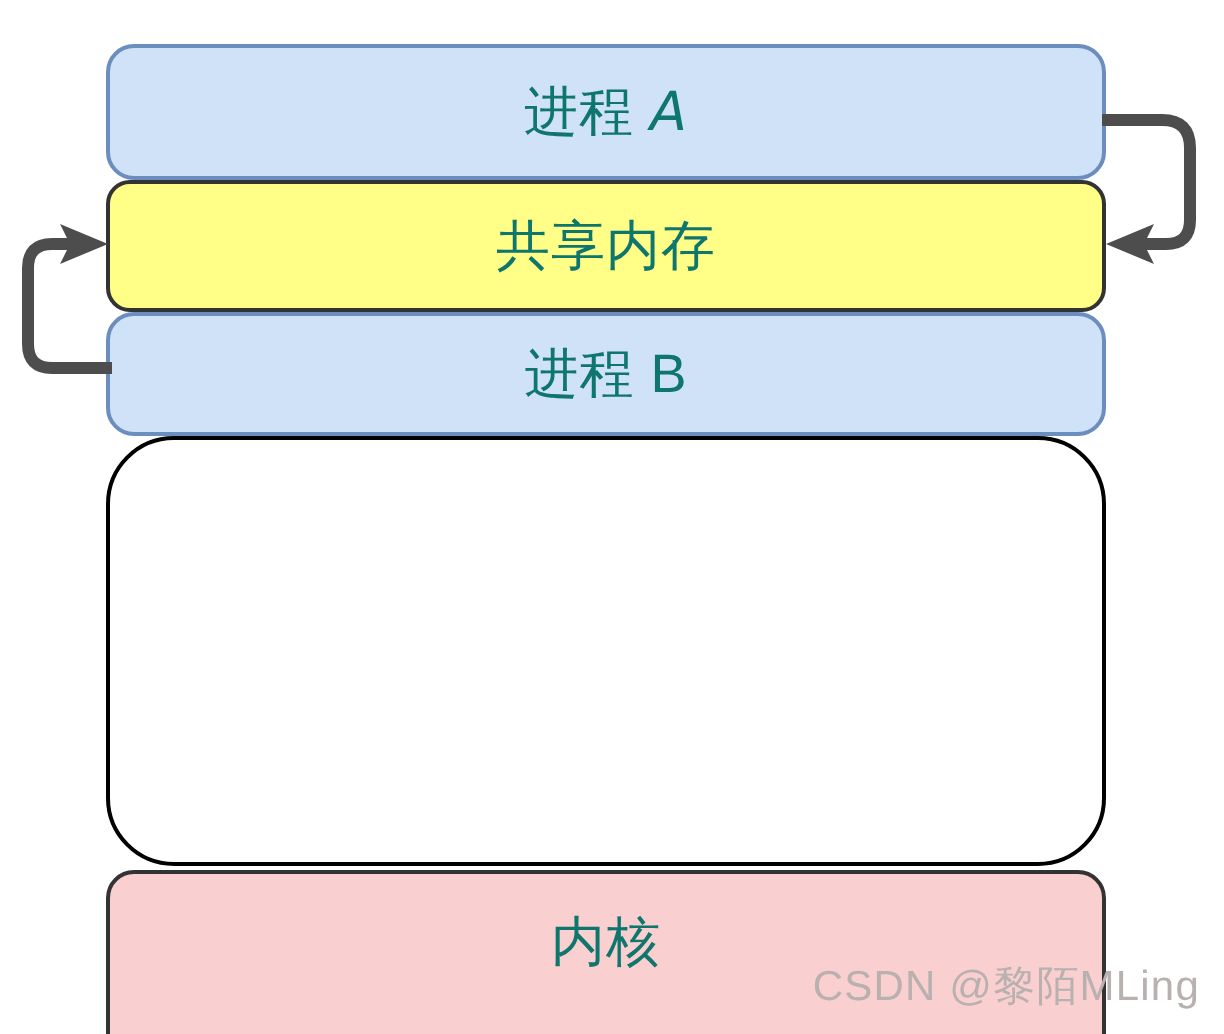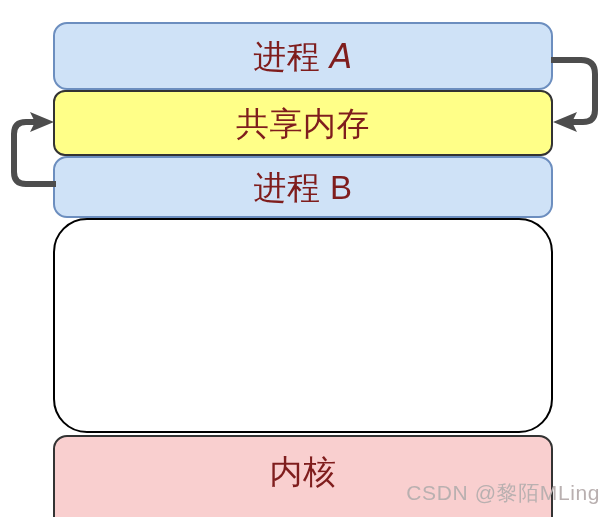--- a/index.html
+++ b/index.html
@@ -20,23 +20,23 @@
   }
   .box {
     position: absolute;
     box-sizing: border-box;
     display: flex;
     align-items: center;
     justify-content: center;
     text-align: center;
   }
   .box-label {
-    font-size: 33px;
+    font-size: 27px;
     line-height: 1;
-    color: #7f1d1d;
+    color: #0f766e;
     letter-spacing: 0.5px;
     white-space: nowrap;
   }
   .box-label .latin {
     font-style: italic;
     font-family: "DejaVu Sans", "Liberation Sans", sans-serif;
   }
 
   
   #box-process-a {

